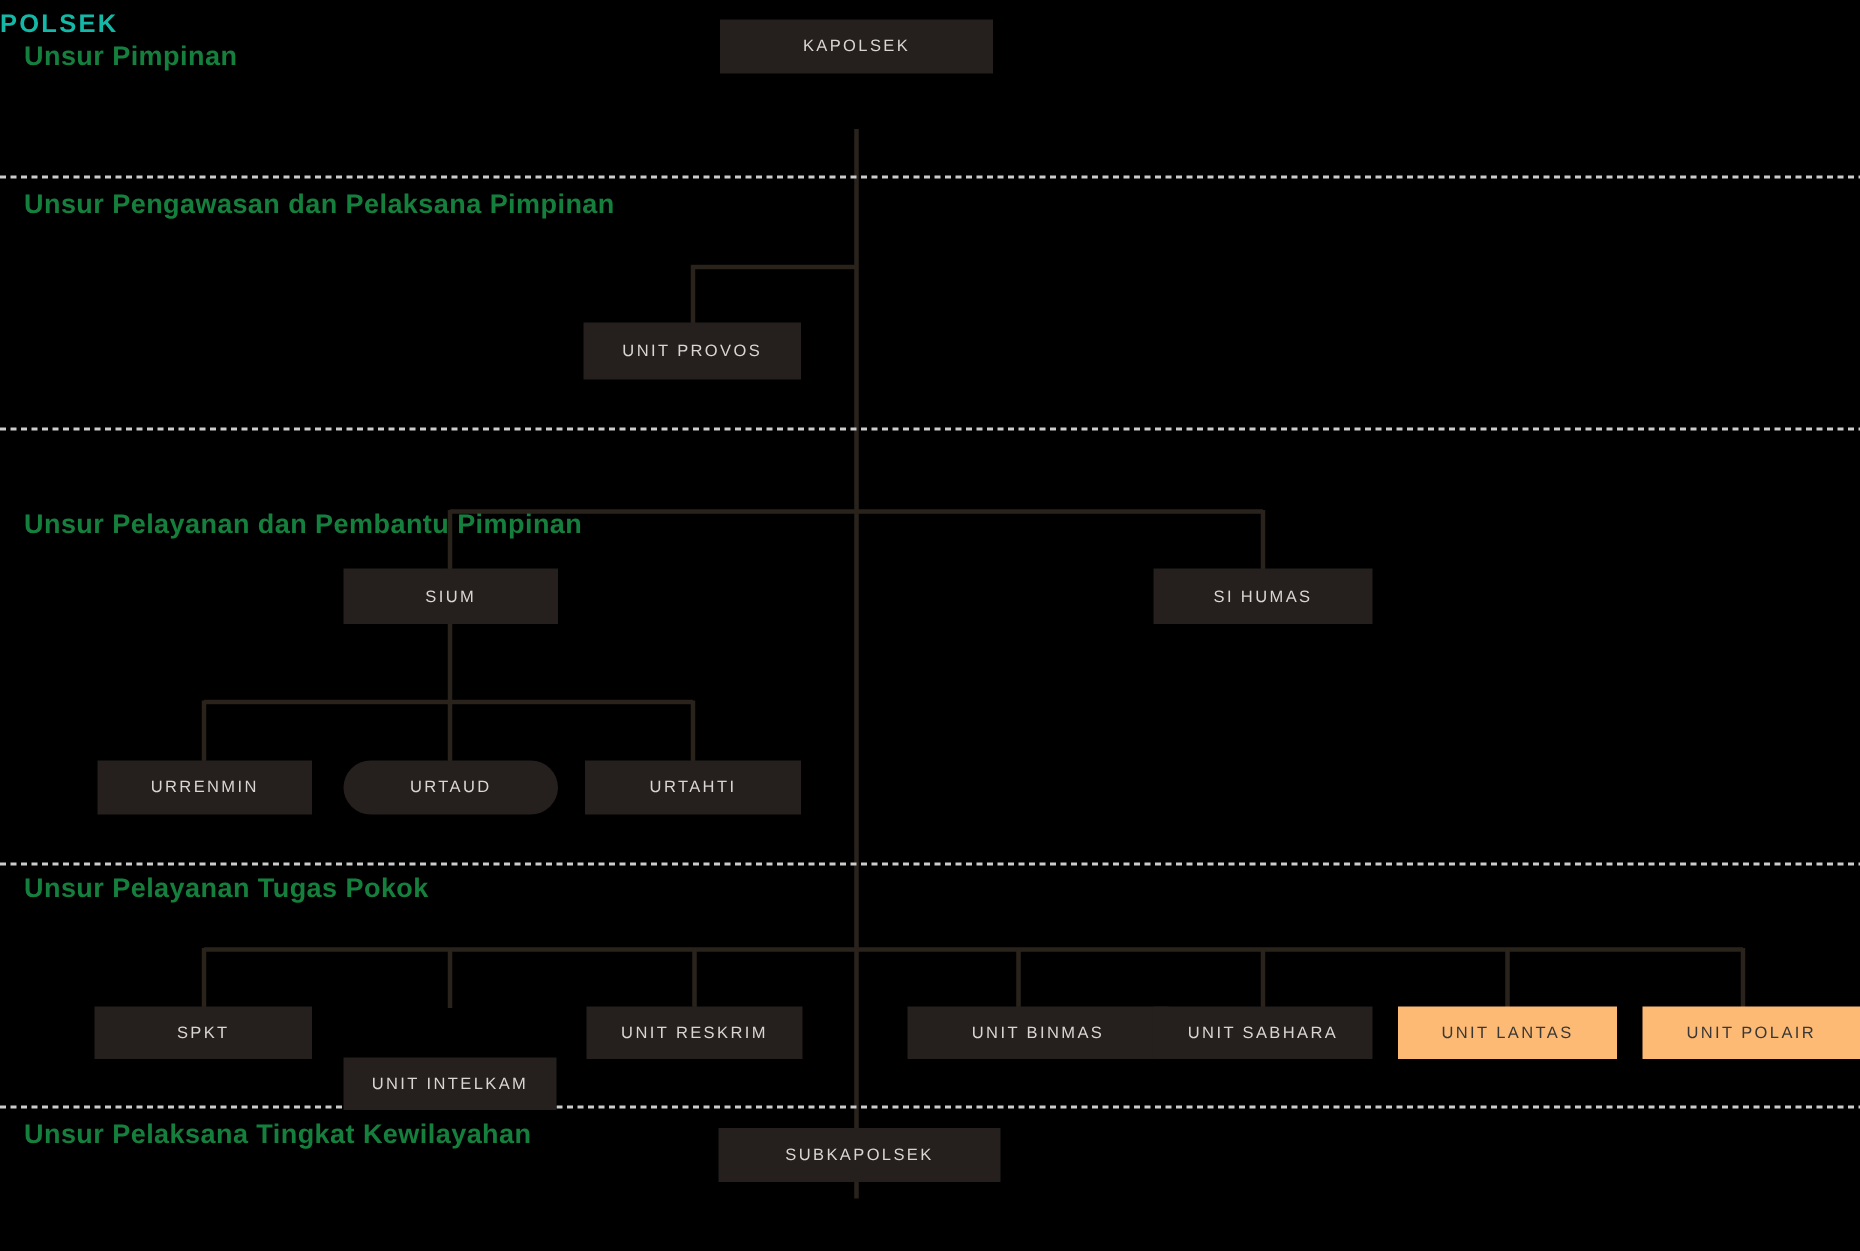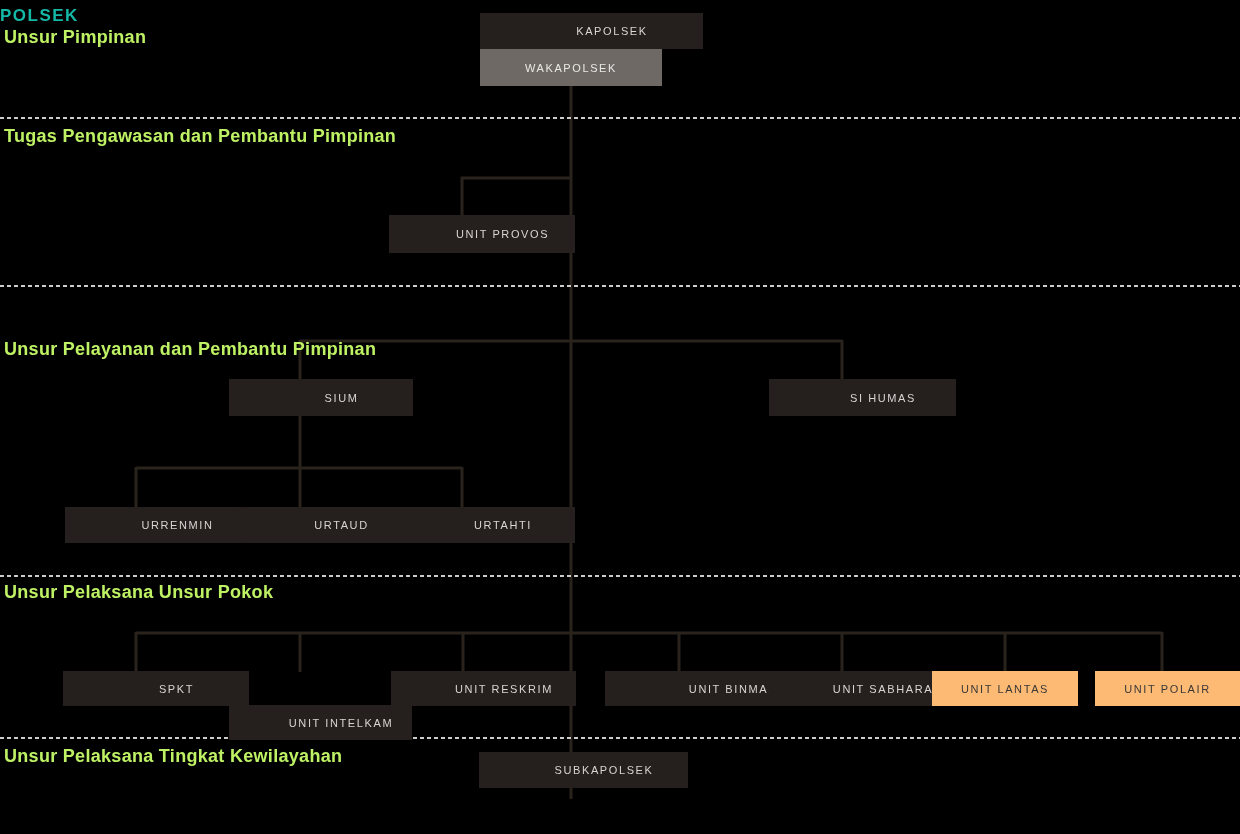--- a/index.html
+++ b/index.html
@@ -26,38 +26,38 @@
     position: absolute;
     left: 0;
     top: 6px;
     font-size: 17px;
     font-weight: bold;
     letter-spacing: 1.5px;
     color: #14b8a6;
   }
   .section-label {
     position: absolute;
-    left: 4px;
+    left: 16px;
     font-size: 18px;
     font-weight: bold;
     letter-spacing: 0.3px;
-    color: #bef264;
+    color: #15803d;
   }
   .node {
     position: absolute;
     display: flex;
     align-items: center;
     justify-content: center;
     font-size: 11px;
     font-weight: normal;
     letter-spacing: 1.6px;
     text-transform: uppercase;
     white-space: nowrap;
   }
-  .node.dark  { background: #251f1e; color: #d8d5d2; padding-left: 41px; }
+  .node.dark  { background: #251f1e; color: #d8d5d2; }
   .node.gray  { background: #6e6965; color: #eae8e5; }
   .node.light { background: #fdba74; color: #3a3837; }
 </style>
 </head>
 <body>
 
 <div id="stage">
 
   <svg id="lines" viewBox="0 0 1240 834" xmlns="http://www.w3.org/2000/svg">
 
@@ -84,39 +84,38 @@
     <line x1="1162" y1="632" x2="1162" y2="672" stroke="#2a231c" stroke-width="3"></line>
 
     <line x1="0" y1="118" x2="1240" y2="118" stroke="#cccccc" stroke-width="2" stroke-dasharray="4 3"></line>
     <line x1="0" y1="286" x2="1240" y2="286" stroke="#cccccc" stroke-width="2" stroke-dasharray="4 3"></line>
     <line x1="0" y1="576" x2="1240" y2="576" stroke="#cccccc" stroke-width="2" stroke-dasharray="4 3"></line>
     <line x1="0" y1="738" x2="1240" y2="738" stroke="#cccccc" stroke-width="2" stroke-dasharray="4 3"></line>
   </svg>
 
   <div class="page-title">POLSEK</div>
   <div class="section-label" style="top:27px;">Unsur Pimpinan</div>
-  <div class="section-label" style="top:126px;">Tugas Pengawasan dan Pembantu Pimpinan</div>
+  <div class="section-label" style="top:126px;">Unsur Pengawasan dan Pelaksana Pimpinan</div>
   <div class="section-label" style="top:291px;margin-top:48px;">Unsur Pelayanan dan Pembantu Pimpinan</div>
-  <div class="section-label" style="top:582px;">Unsur Pelaksana Unsur Pokok</div>
+  <div class="section-label" style="top:582px;">Unsur Pelayanan Tugas Pokok</div>
   <div class="section-label" style="top:746px;">Unsur Pelaksana Tingkat Kewilayahan</div>
 
   <div class="node dark" style="left:480px; top:13px;  width:182px; height:36px;">KAPOLSEK</div>
-  <div class="node gray" style="left:480px; top:49px;  width:182px; height:37px;">WAKAPOLSEK</div>
 
   <div class="node dark" style="left:389px; top:215px; width:145px; height:38px;">UNIT PROVOS</div>
 
   <div class="node dark" style="left:229px; top:379px; width:143px; height:37px;">SIUM</div>
   <div class="node dark" style="left:769px; top:379px; width:146px; height:37px;">SI HUMAS</div>
   <div class="node dark" style="left:65px;  top:507px; width:143px; height:36px;">URRENMIN</div>
   <div class="node dark" style="left:229px; top:507px; width:143px; height:36px;border-radius:18px;">URTAUD</div>
   <div class="node dark" style="left:390px; top:507px; width:144px; height:36px;">URTAHTI</div>
 
   <div class="node dark" style="left:63px;   top:671px; width:145px; height:35px;">SPKT</div>
   <div class="node dark" style="left:229px;  top:705px; width:142px; height:35px;">UNIT INTELKAM</div>
   <div class="node dark" style="left:391px;  top:671px; width:144px; height:35px;">UNIT RESKRIM</div>
   <div class="node dark" style="left:605px;  top:671px; width:174px; height:35px;">UNIT BINMAS</div>
   <div class="node dark" style="left:769px;  top:671px; width:146px; height:35px;">UNIT SABHARA</div>
   <div class="node light" style="left:932px;  top:671px; width:146px; height:35px;">UNIT LANTAS</div>
   <div class="node light" style="left:1095px; top:671px; width:145px; height:35px;">UNIT POLAIR</div>
 
-  <div class="node dark" style="left:479px; top:752px; width:168px; height:36px;">SUBKAPOLSEK</div>
+  <div class="node dark" style="left:479px; top:752px; width:188px; height:36px;">SUBKAPOLSEK</div>
 
 </div>
 
 </body></html>

